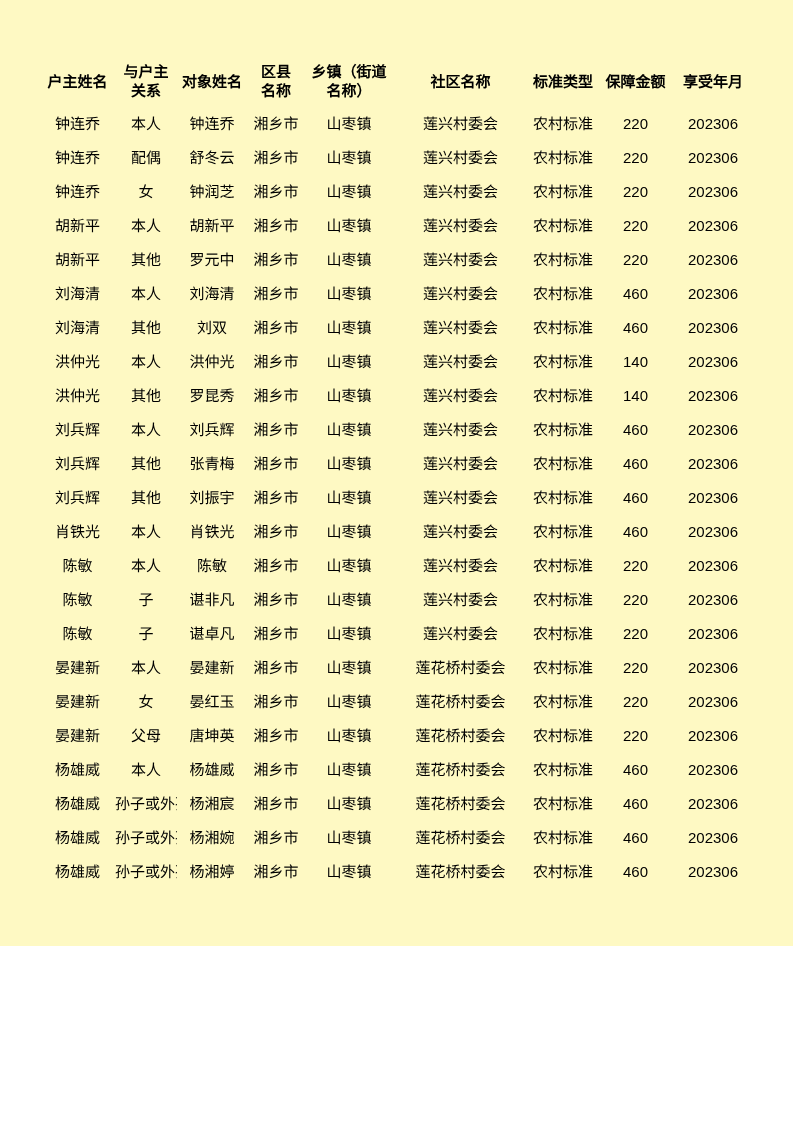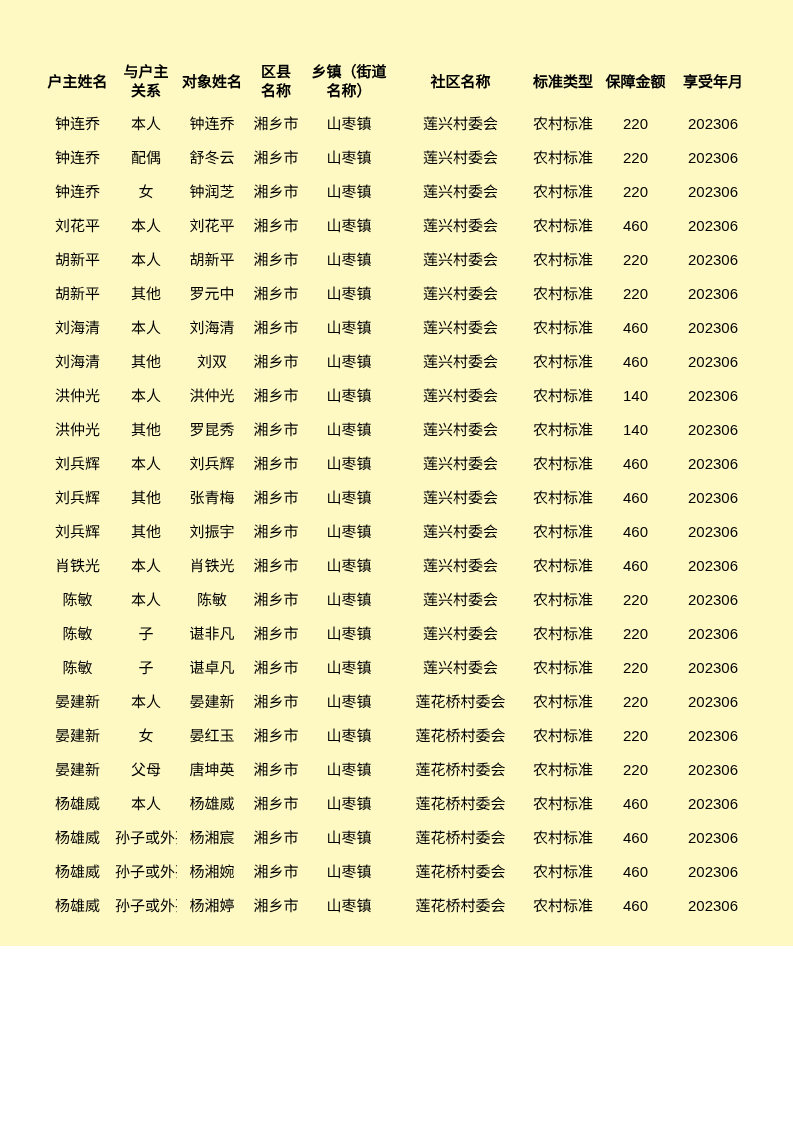--- a/index.html
+++ b/index.html
@@ -178,49 +178,20 @@
           </td>
           <td>
             <div class="cell-text">220</div>
           </td>
           <td>
             <div class="cell-text">202306</div>
           </td>
         </tr>
         <tr>
           <td>
-            <div class="cell-text">刘花平</div>
-          </td>
-          <td>
-            <div class="cell-text">本人</div>
-          </td>
-          <td>
-            <div class="cell-text">刘花平</div>
-          </td>
-          <td>
-            <div class="cell-text">湘乡市</div>
-          </td>
-          <td>
-            <div class="cell-text">山枣镇</div>
-          </td>
-          <td>
-            <div class="cell-text">莲兴村委会</div>
-          </td>
-          <td>
-            <div class="cell-text">农村标准</div>
-          </td>
-          <td>
-            <div class="cell-text">460</div>
-          </td>
-          <td>
-            <div class="cell-text">202306</div>
-          </td>
-        </tr>
-        <tr>
-          <td>
             <div class="cell-text">胡新平</div>
           </td>
           <td>
             <div class="cell-text">本人</div>
           </td>
           <td>
             <div class="cell-text">胡新平</div>
           </td>
           <td>
             <div class="cell-text">湘乡市</div>

